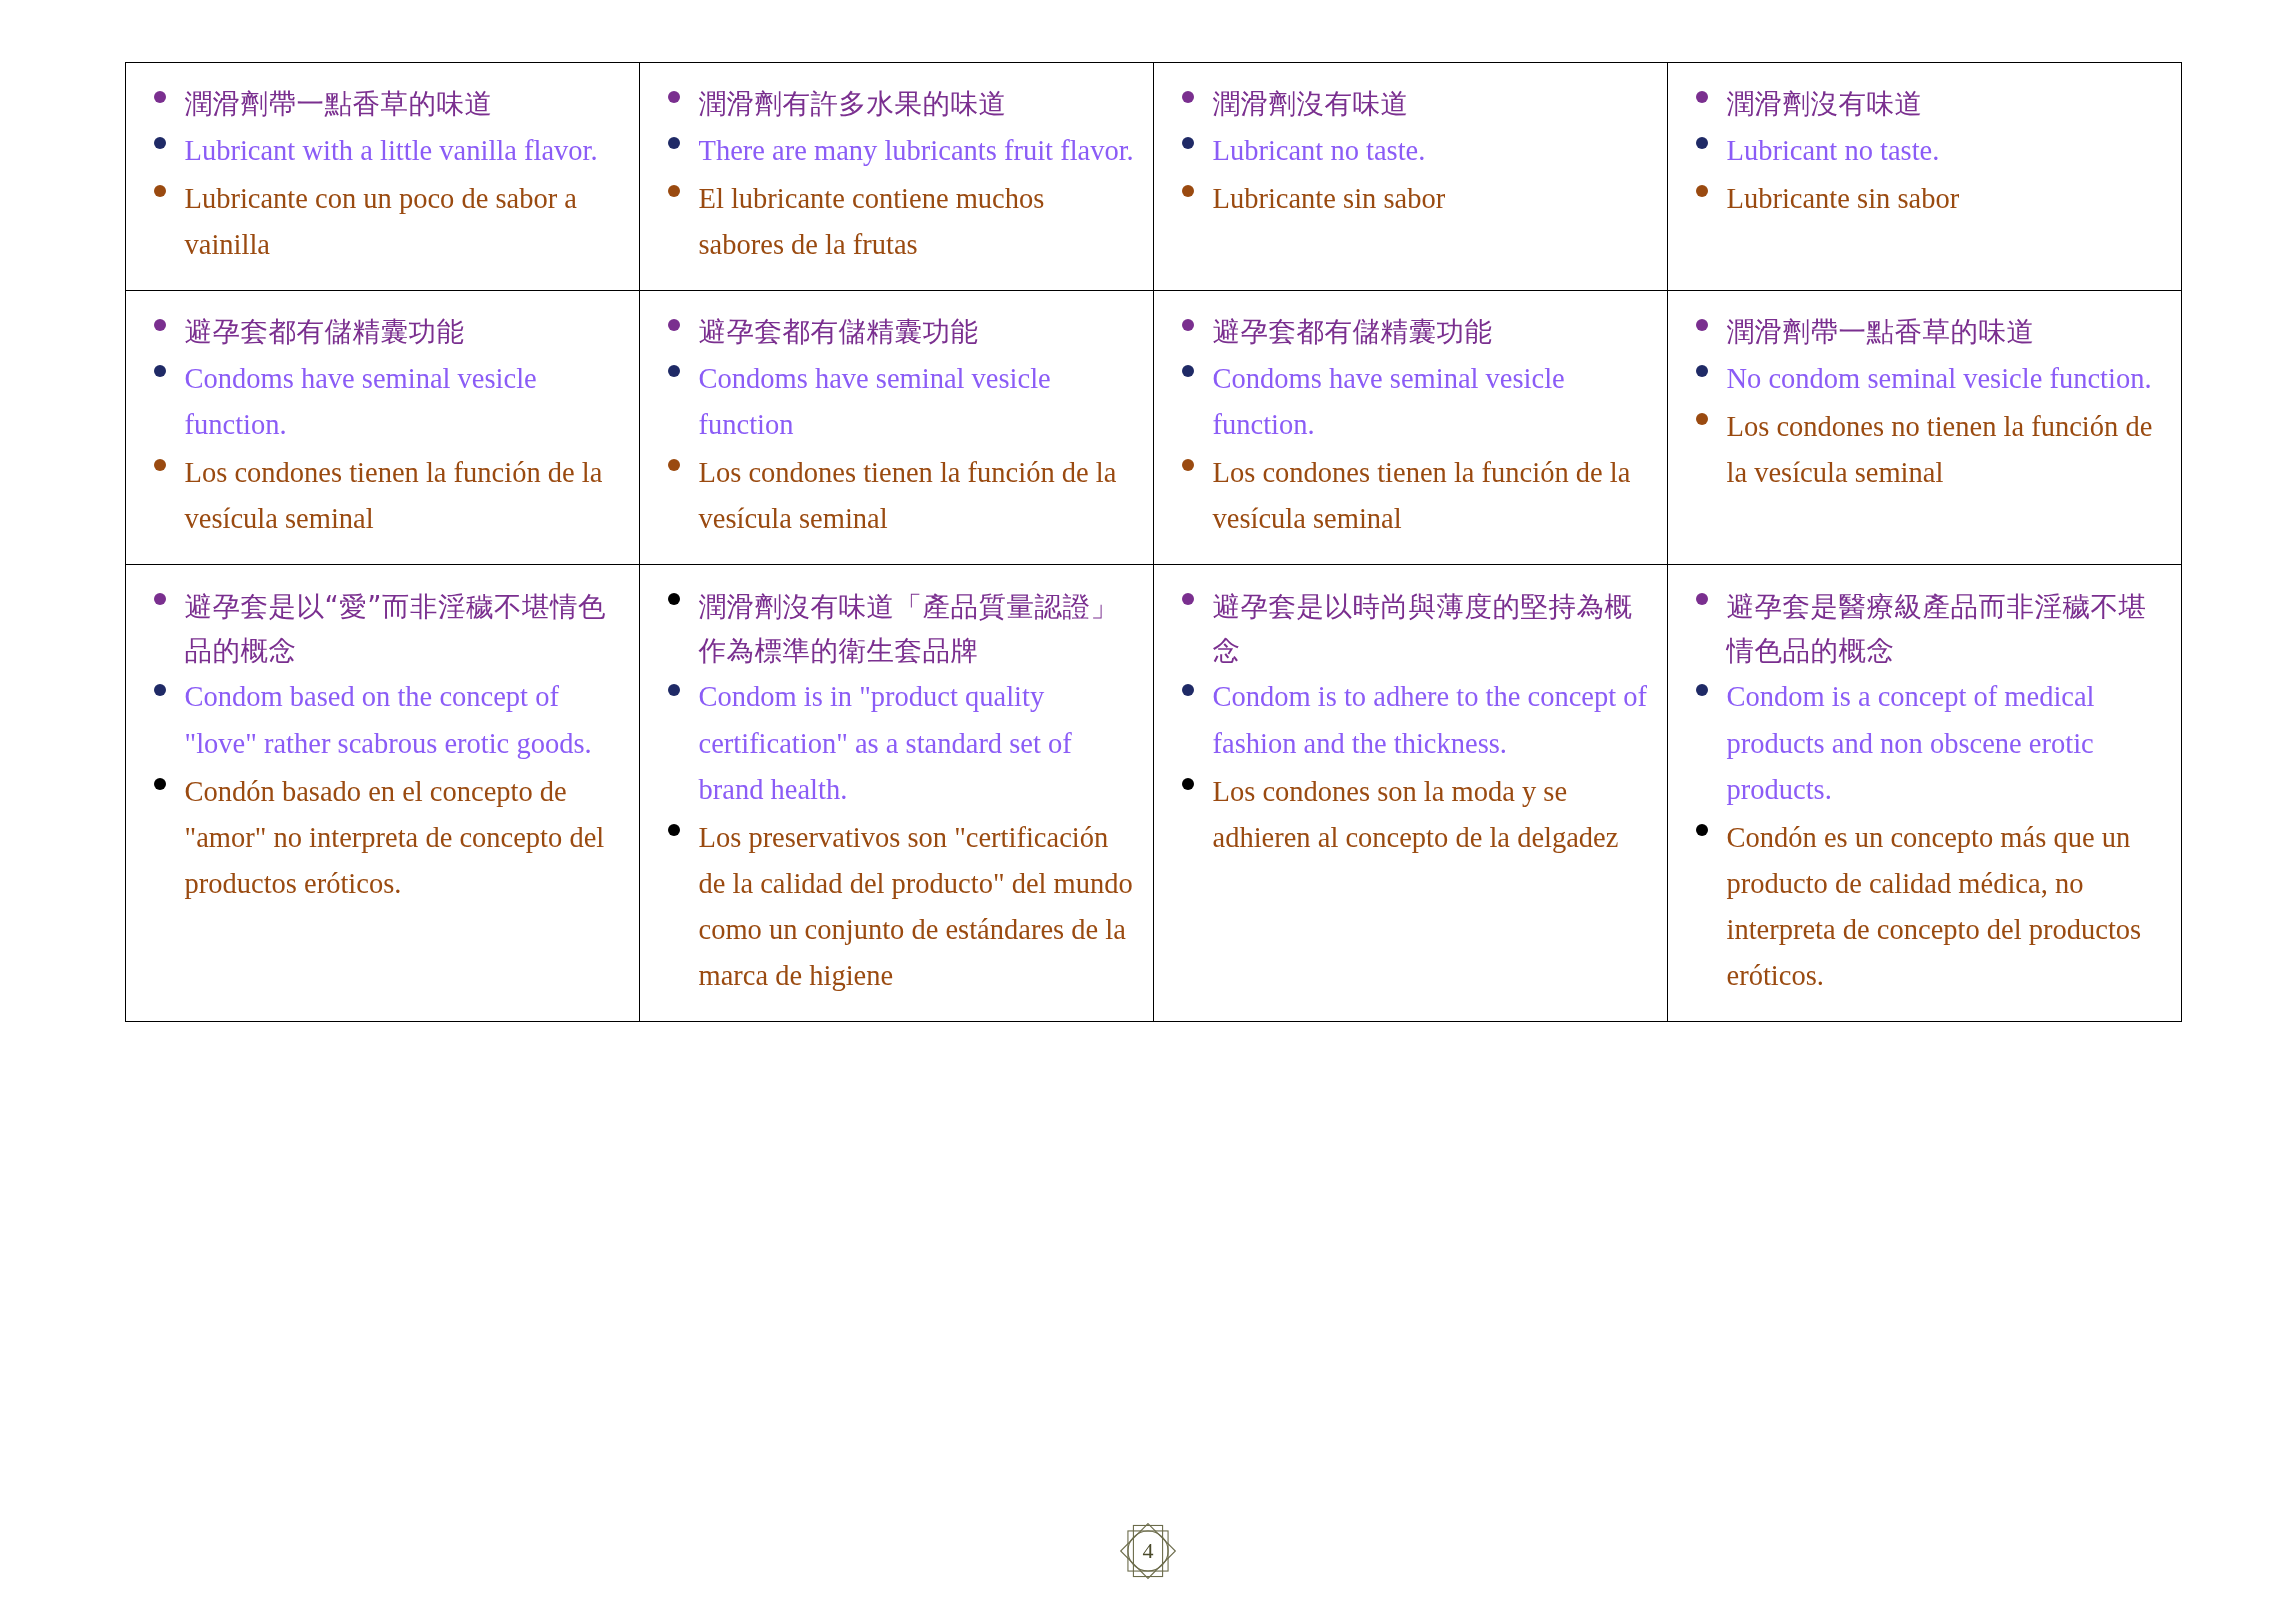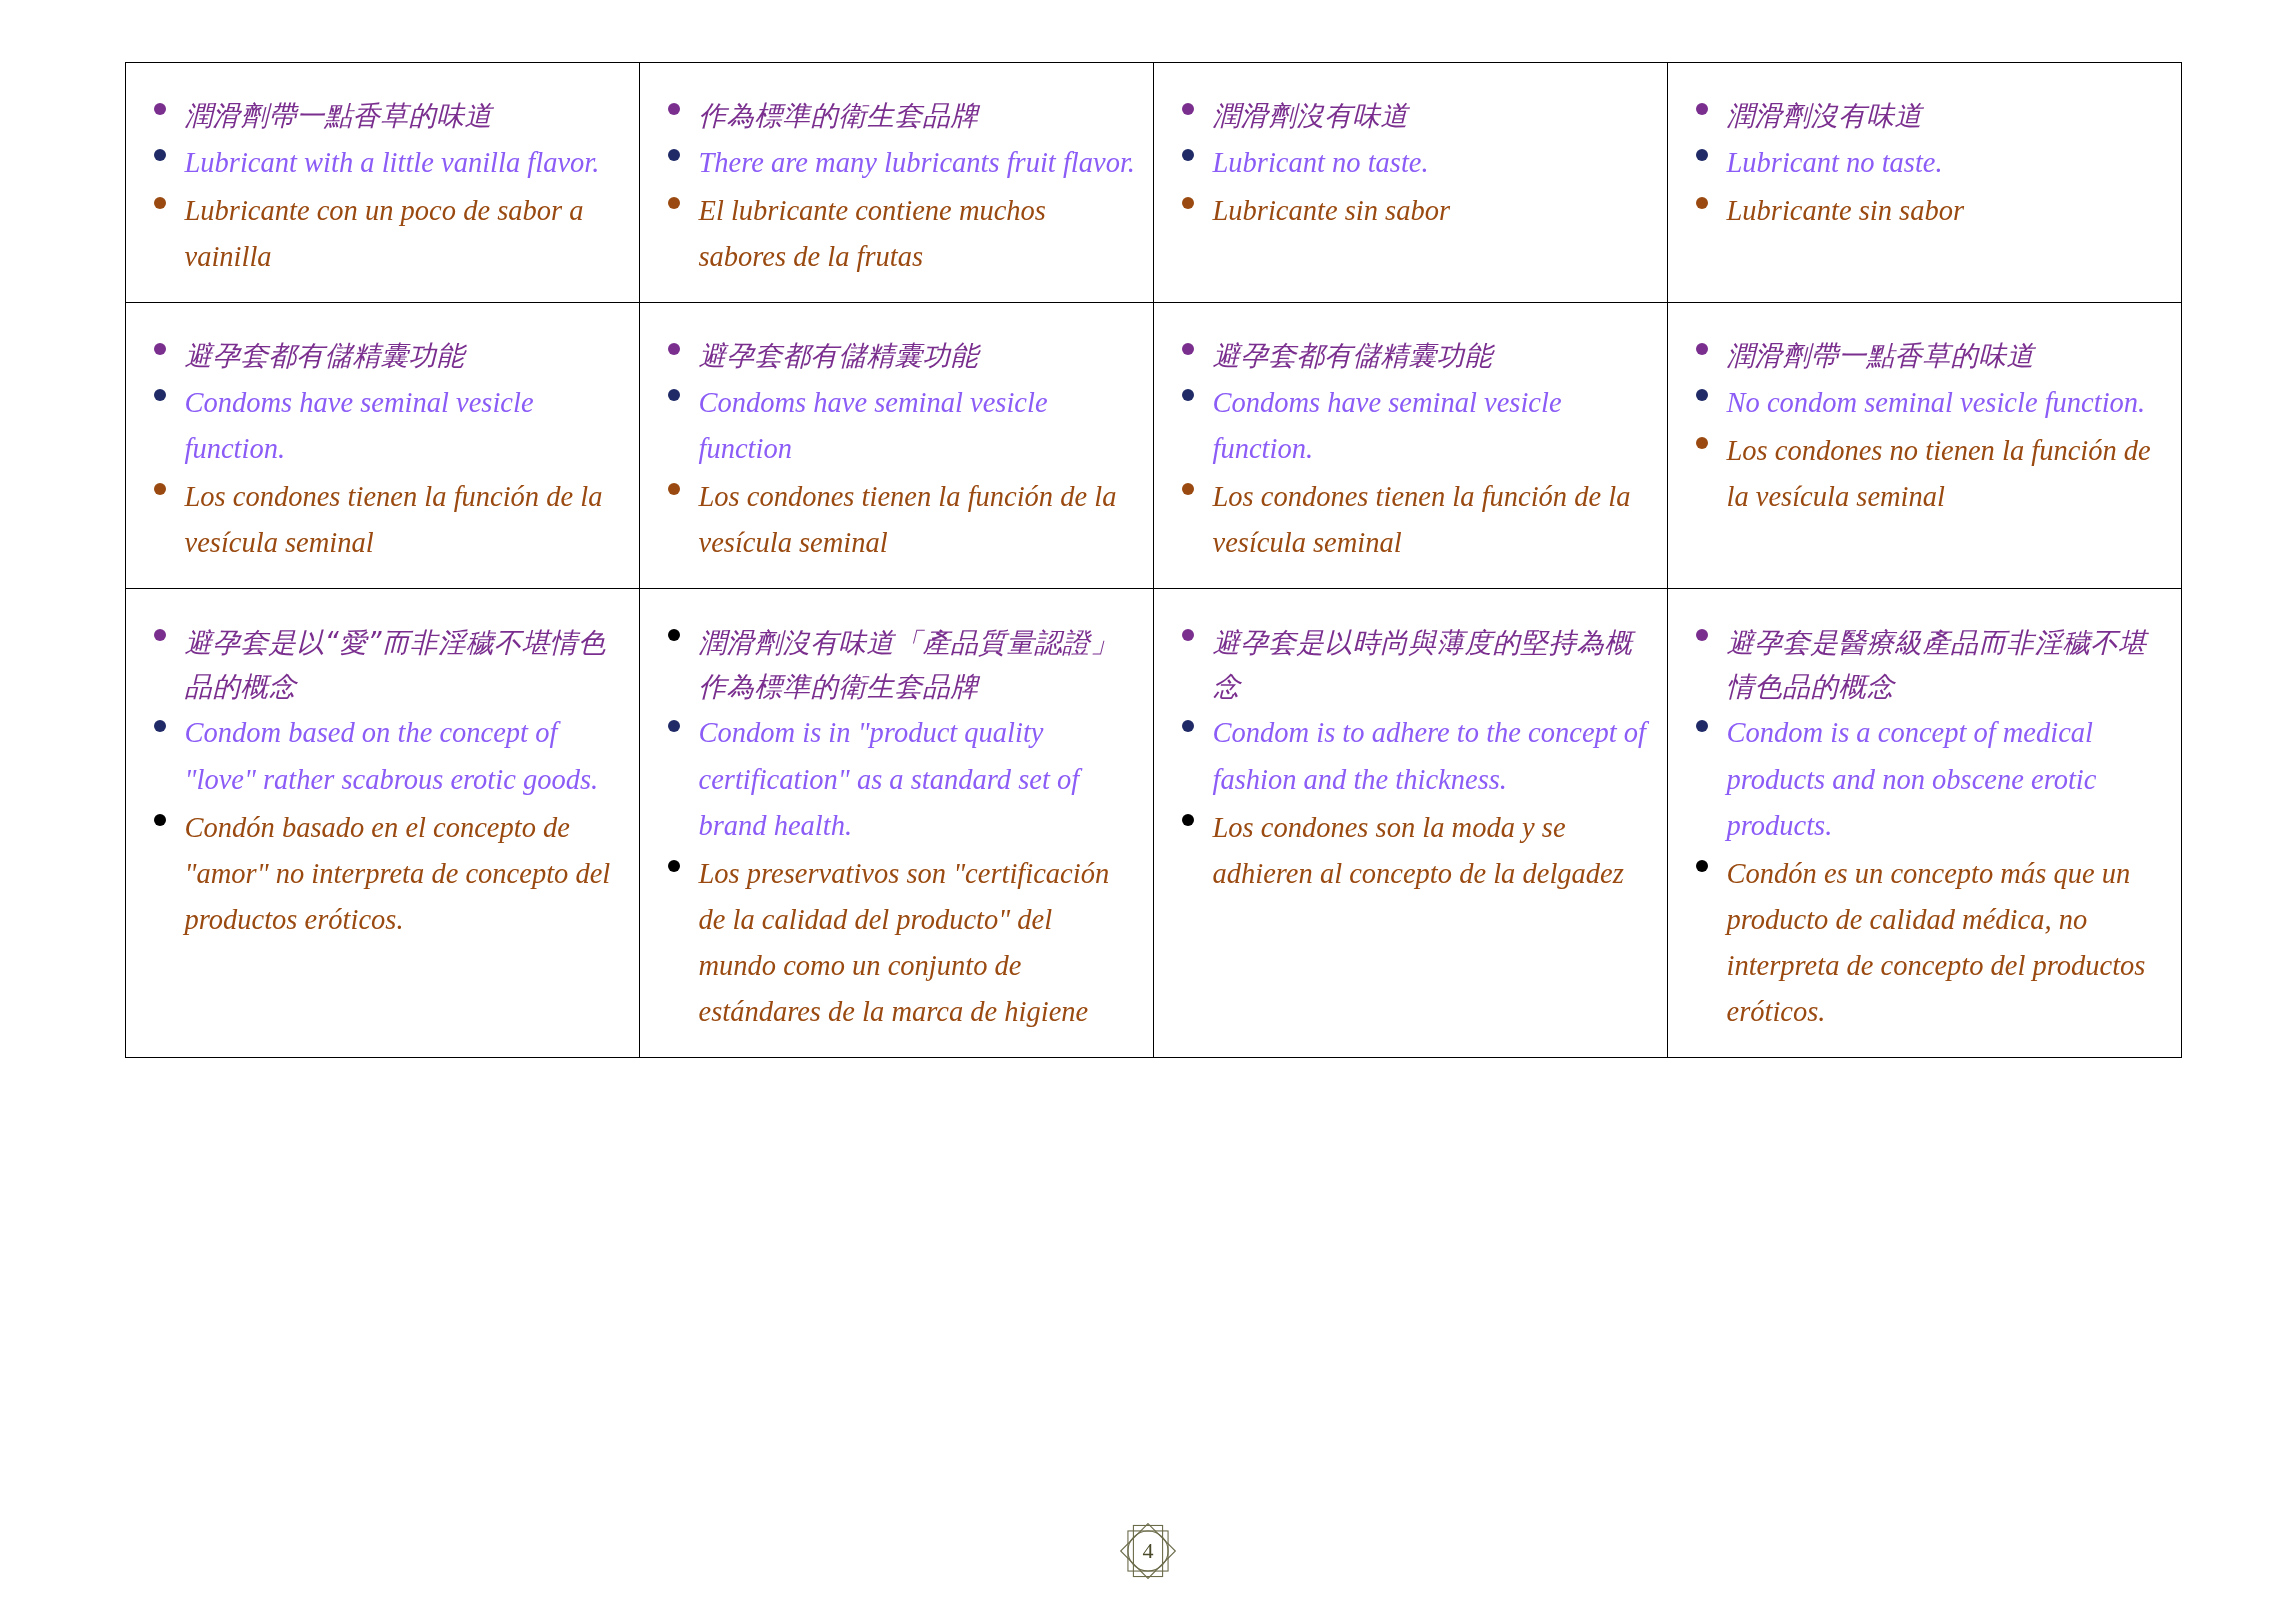--- a/index.html
+++ b/index.html
@@ -35,23 +35,22 @@
     box-sizing: border-box;
   }
   .cell-list {
     list-style: none;
     margin: 0;
     padding: 0;
   }
   .cell-list li {
     position: relative;
     padding-left: 42px;
-    margin: 12px 0 0 0;
+    margin: 0 0 0 0;
     line-height: 1.62;
-    font-style: italic;
   }
   .cell-list li + li {
     margin-top: 1.8px;
   }
   .bullet {
     position: absolute;
     left: 11px;
     top: 0.62em;
     width: 12px;
     height: 12px;
@@ -118,21 +117,21 @@
       <tr>
         <td>
           <ul class="cell-list">
             <li><span class="bullet b-purple"></span><span class="lang-zh">潤滑劑帶一點香草的味道</span></li>
             <li><span class="bullet b-navy"></span><span class="lang-en">Lubricant with a little vanilla flavor.</span></li>
             <li><span class="bullet b-brown"></span><span class="lang-es">Lubricante con un poco de sabor a vainilla</span></li>
           </ul>
         </td>
         <td>
           <ul class="cell-list">
-            <li><span class="bullet b-purple"></span><span class="lang-zh">作為標準的衛生套品牌</span></li>
+            <li><span class="bullet b-purple"></span><span class="lang-zh">潤滑劑有許多水果的味道</span></li>
             <li><span class="bullet b-navy"></span><span class="lang-en">There are many lubricants fruit flavor.</span></li>
             <li><span class="bullet b-brown"></span><span class="lang-es">El lubricante contiene muchos sabores de la frutas</span></li>
           </ul>
         </td>
         <td>
           <ul class="cell-list">
             <li><span class="bullet b-purple"></span><span class="lang-zh">潤滑劑沒有味道</span></li>
             <li><span class="bullet b-navy"></span><span class="lang-en">Lubricant no taste.</span></li>
             <li><span class="bullet b-brown"></span><span class="lang-es">Lubricante sin sabor</span></li>
           </ul>

